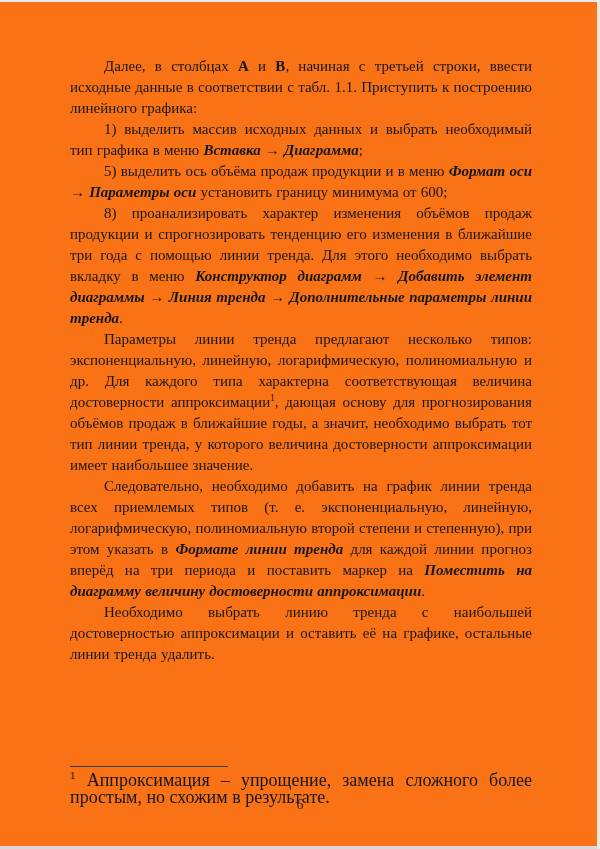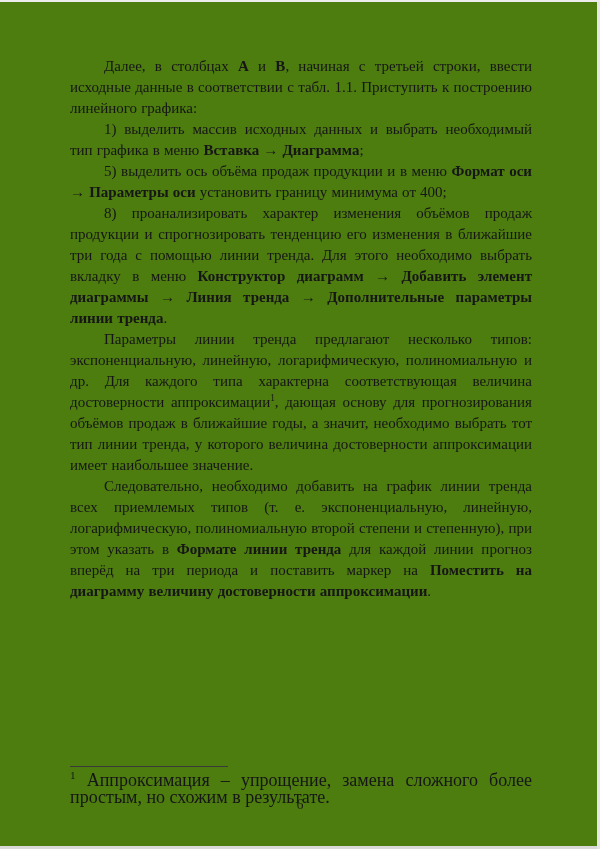--- a/index.html
+++ b/index.html
@@ -4,21 +4,21 @@
 <style>
   html, body {
     margin: 0;
     padding: 0;
     background: #ffffff;
   }
   .page {
     position: relative;
     width: 600px;
     height: 849px;
-    background: #4d7c0f;
+    background: #f97316;
     box-sizing: border-box;
     font-family: "Liberation Serif", "DejaVu Serif", serif;
     color: #161616;
     overflow: hidden;
     
     box-shadow: inset 0 2px 0 #ececec, inset -3px 0 0 #e6e6e6, inset 0 -3px 0 #d9d9d9;
   }
   .content {
     position: absolute;
     left: 70px;
@@ -27,21 +27,21 @@
   }
   .para {
     margin: 0;
     text-indent: 34px;
     text-align: justify;
     font-size: 15px;
     line-height: 21px;
     word-spacing: 0.4px;
   }
   .b { font-weight: bold; }
-  .i { }
+  .i { font-style: italic; }
   sup.sup {
     font-size: 0.62em;
     line-height: 0;
   }
   .footnote-block {
     position: absolute;
     left: 70px;
     top: 766px;
     width: 462px;
   }
@@ -68,24 +68,25 @@
 </style>
 </head>
 <body>
 
 <div class="page">
 
   <div class="content">
 
   <p class="para"><span>Далее, в столбцах </span><span class="b">А</span><span> и </span><span class="b">В</span><span>, начиная с третьей строки, ввести исходные данные в соответствии с табл. 1.1. Приступить к построению линейного графика:</span></p>
       <p class="para"><span>1) выделить массив исходных данных и выбрать необходимый тип графика в меню </span><span class="b i">Вставка → Диаграмма</span><span>;</span></p>
-      <p class="para"><span>5) выделить ось объёма продаж продукции и в меню </span><span class="b i">Формат оси → Параметры оси</span><span> установить границу минимума от 400;</span></p>
+      <p class="para"><span>5) выделить ось объёма продаж продукции и в меню </span><span class="b i">Формат оси → Параметры оси</span><span> установить границу минимума от 600;</span></p>
       <p class="para"><span>8) проанализировать характер изменения объёмов продаж продукции и спрогнозировать тенденцию его изменения в ближайшие три года с помощью линии тренда. Для этого необходимо выбрать вкладку в меню </span><span class="b i">Конструктор диаграмм → Добавить элемент диаграммы → Линия тренда → Дополнительные параметры линии тренда</span><span>.</span></p>
       <p class="para"><span>Параметры линии тренда предлагают несколько типов: экспоненциальную, линейную, логарифмическую, полиномиальную и др. Для каждого типа характерна соответствующая величина достоверности аппроксимации</span><sup class="sup">1</sup><span>, дающая основу для прогнозирования объёмов продаж в ближайшие годы, а значит, необходимо выбрать тот тип линии тренда, у которого величина достоверности аппроксимации имеет наибольшее значение.</span></p>
       <p class="para"><span>Следовательно, необходимо добавить на график линии тренда всех приемлемых типов (т. е. экспоненциальную, линейную, логарифмическую, полиномиальную второй степени и степенную), при этом указать в </span><span class="b i">Формате линии тренда</span><span> для каждой линии прогноз вперёд на три периода и поставить маркер на </span><span class="b i">Поместить на диаграмму величину достоверности аппроксимации</span><span>.</span></p>
+      <p class="para"><span>Необходимо выбрать линию тренда с наибольшей достоверностью аппроксимации и оставить её на графике, остальные линии тренда удалить.</span></p>
     </div>
 
   <div class="footnote-block">
     <div class="footnote-sep"></div>
     <p class="footnote"><sup class="sup">1</sup><span> Аппроксимация – упрощение, замена сложного более простым, но схожим в результате.</span></p>
   </div>
 
   <div class="page-number">6</div>
 
 </div>

